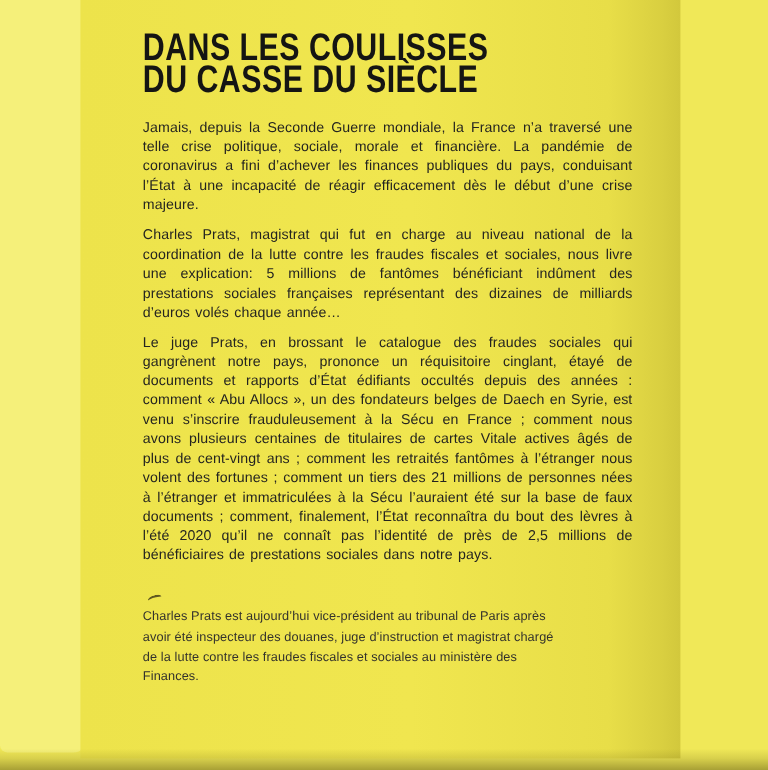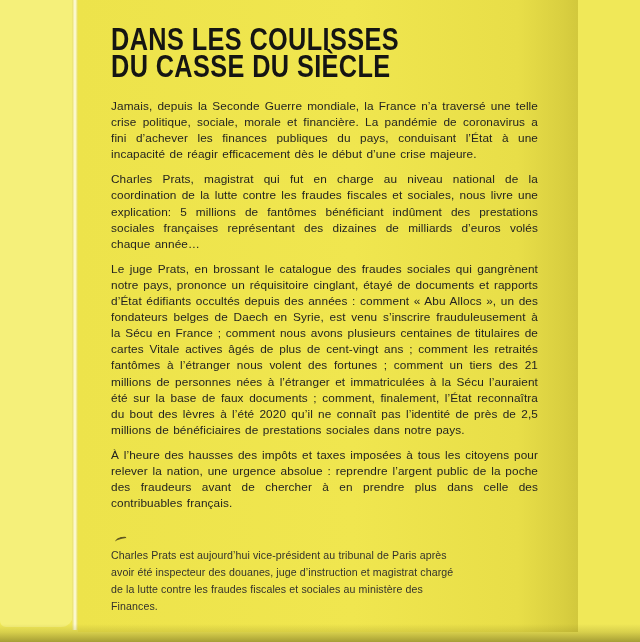--- a/index.html
+++ b/index.html
@@ -33,26 +33,26 @@
     left: 72px;
     top: 0;
     width: 6px;
     height: 630px;
     background: linear-gradient(90deg, #e9e162 0%, #fffdе9 40%, #fffce6 60%, #e6dd50 100%);
     background: linear-gradient(90deg, #e9e162 0%, #fffce6 50%, #e6dd50 100%);
   }
   
   .cover {
     position: absolute;
-    left: 78px;
+    left: 67px;
     top: 0;
     width: 500px;
     height: 632px;
     box-sizing: border-box;
-    padding: 26px 40px 0 33px;
+    padding: 26px 40px 0 52px;
     background: linear-gradient(90deg, #ede34b 0%, #f0e64f 55%, #e8de48 88%, #d9cf40 97%, #d2c83c 100%);
   }
   
   .bottom-shadow {
     position: absolute;
     left: 0;
     bottom: 0;
     width: 640px;
     height: 18px;
     background: linear-gradient(180deg, rgba(104,96,20,0) 0%, rgba(104,96,20,0.18) 45%, rgba(92,85,18,0.5) 100%);
@@ -104,21 +104,20 @@
   <div class="left-page"></div>
   <div class="edge-highlight"></div>
 
   <div class="cover">
     <h1 class="title"><span>DANS LES COULISSES</span><br><span>DU CASSE DU SIÈCLE</span></h1>
 
     <div class="synopsis">
       <p>Jamais, depuis la Seconde Guerre mondiale, la France n’a traversé une telle crise politique, sociale, morale et financière. La pandémie de coronavirus a fini d’achever les finances publiques du pays, conduisant l’État à une incapacité de réagir efficacement dès le début d’une crise majeure.</p>
       <p>Charles Prats, magistrat qui fut en charge au niveau national de la coordination de la lutte contre les fraudes fiscales et sociales, nous livre une explication: 5 millions de fantômes bénéficiant indûment des prestations sociales françaises représentant des dizaines de milliards d’euros volés chaque année…</p>
       <p>Le juge Prats, en brossant le catalogue des fraudes sociales qui gangrènent notre pays, prononce un réquisitoire cinglant, étayé de documents et rapports d’État édifiants occultés depuis des années : comment « Abu Allocs », un des fondateurs belges de Daech en Syrie, est venu s’inscrire frauduleusement à la Sécu en France ; comment nous avons plusieurs centaines de titulaires de cartes Vitale actives âgés de plus de cent-vingt ans ; comment les retraités fantômes à l’étranger nous volent des fortunes ; comment un tiers des 21 millions de personnes nées à l’étranger et immatriculées à la Sécu l’auraient été sur la base de faux documents ; comment, finalement, l’État reconnaîtra du bout des lèvres à l’été 2020 qu’il ne connaît pas l’identité de près de 2,5 millions de bénéficiaires de prestations sociales dans notre pays.</p>
-      <p>À l’heure des hausses des impôts et taxes imposées à tous les citoyens pour relever la nation, une urgence absolue : reprendre l’argent public de la poche des fraudeurs avant de chercher à en prendre plus dans celle des contribuables français.</p>
     </div>
 
     <span class="pen-mark"></span>
     <p class="footnote">Charles Prats est aujourd’hui vice-président au tribunal de Paris après avoir été inspecteur des douanes, juge d’instruction et magistrat chargé de la lutte contre les fraudes fiscales et sociales au ministère des Finances.</p>
   </div>
 
   <div class="bottom-shadow"></div>
 </div>
 
 </body></html>

